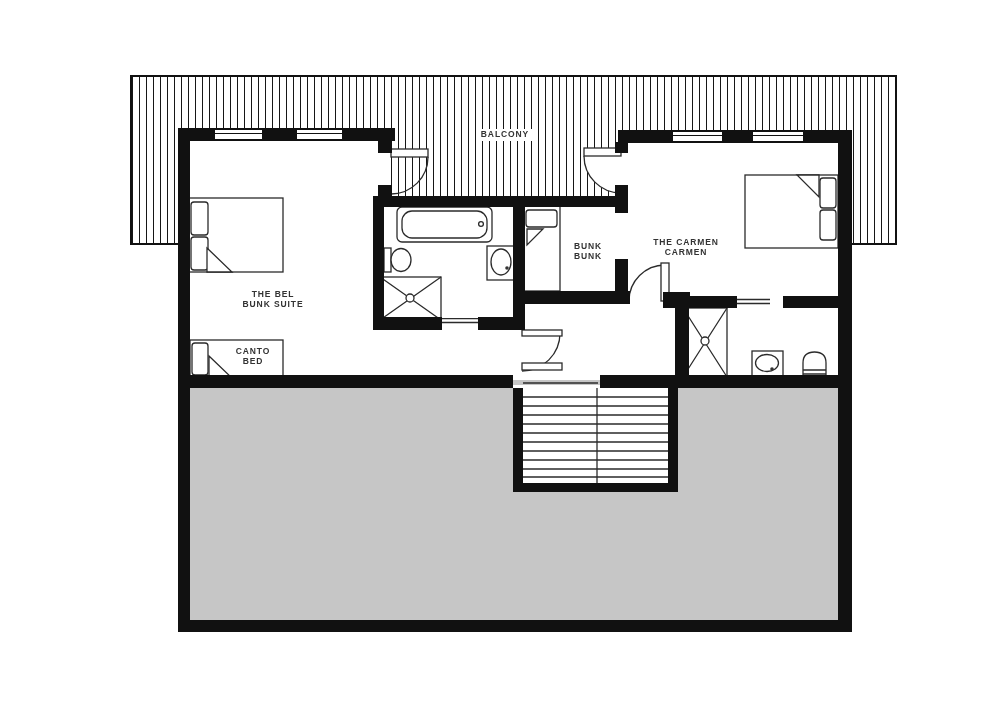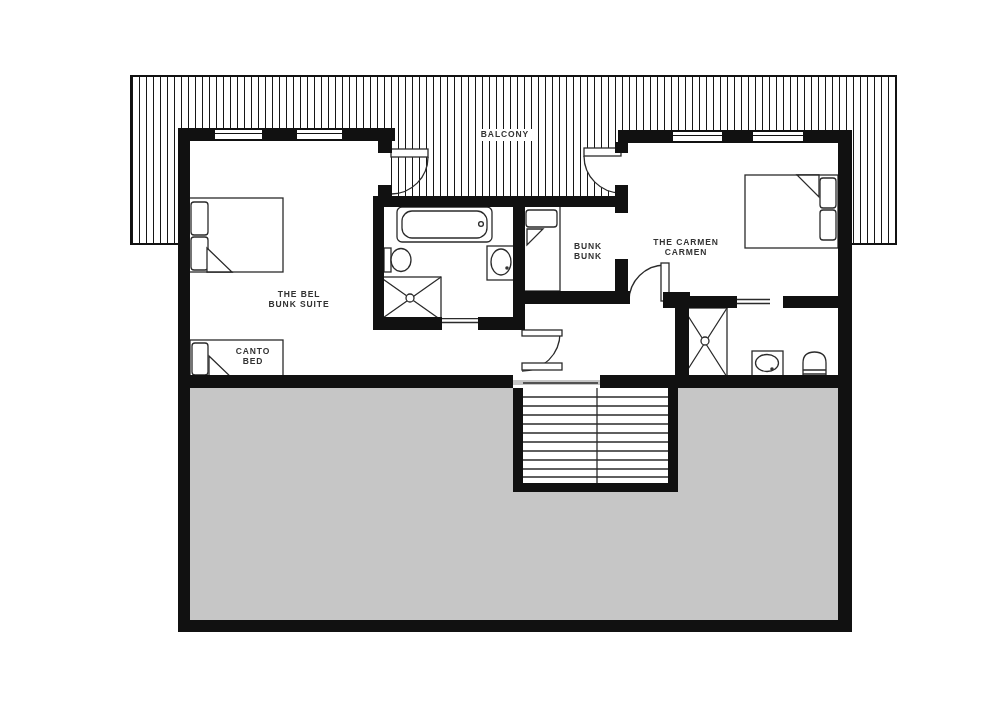--- a/index.html
+++ b/index.html
@@ -193,21 +193,21 @@
 
   <div class="window" style="left:215px;top:128px;width:47px;height:13px;"></div>
   <div class="window" style="left:297px;top:128px;width:45px;height:13px;"></div>
   <div class="window" style="left:673px;top:130px;width:49px;height:13px;"></div>
   <div class="window" style="left:753px;top:130px;width:50px;height:13px;"></div>
 
   <div class="room-label on-hatch" style="left:505px;top:129px;">
     <span>BALCONY</span>
   </div>
 
-  <div class="room-label" style="left:299px;top:290px;">
+  <div class="room-label" style="left:273px;top:290px;">
     <div>THE BEL</div>
     <div>BUNK SUITE</div>
   </div>
 
   <div class="room-label" style="left:253px;top:347px;">
     <div>CANTO</div>
     <div>BED</div>
   </div>
 
   <div class="room-label" style="left:588px;top:242px;">

